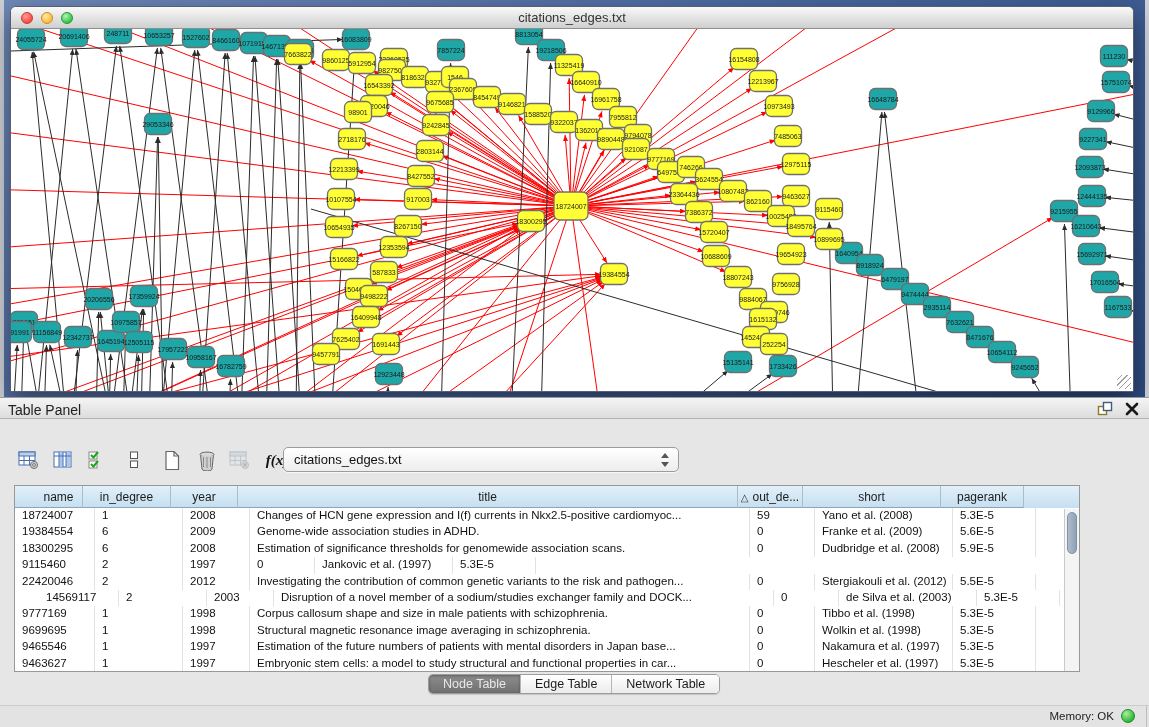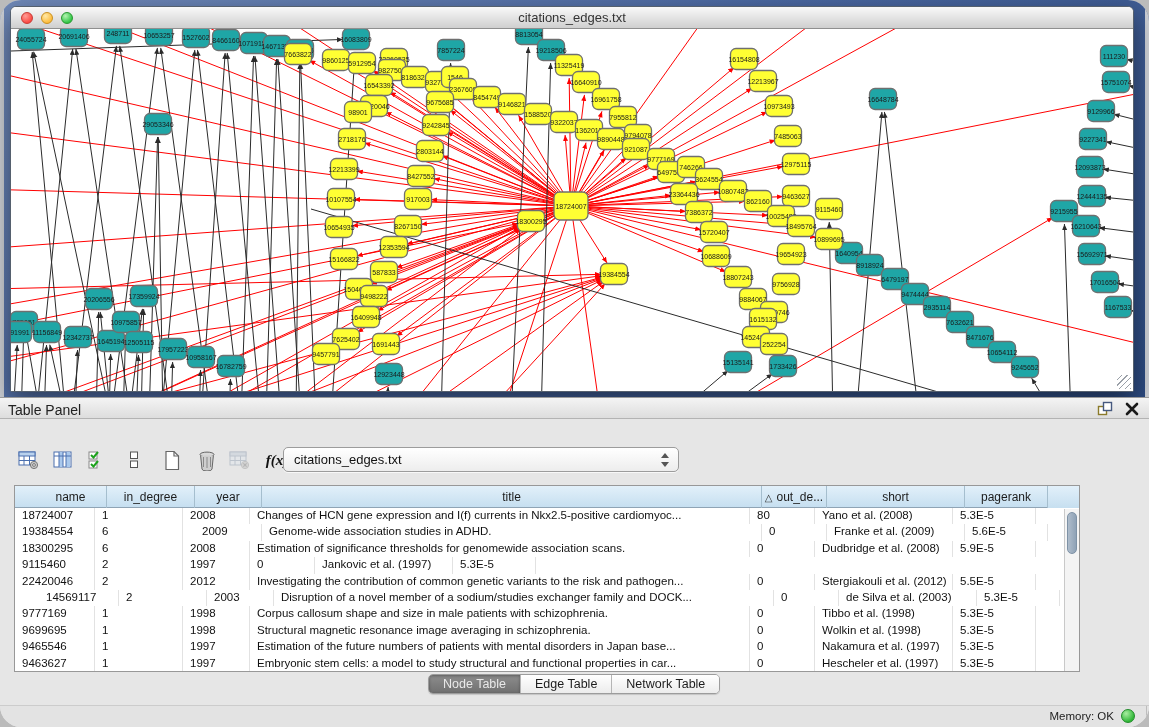--- a/index.html
+++ b/index.html
@@ -1,18 +1,18 @@
 <!DOCTYPE html>
 <html><head>
 <meta charset="utf-8">
 <style>
   * { margin:0; padding:0; box-sizing:border-box; }
   body { background:#bbb; }
   .screen{ position:relative; width:1149px; height:727px; background:#e4e4e4;
-           font-family:"Liberation Sans",sans-serif; overflow:hidden;border-radius:21px; }
+           font-family:"Liberation Sans",sans-serif; overflow:hidden; }
 
   
   .desktop{ position:absolute; left:0; top:0; width:1149px; height:397px;
             background:linear-gradient(145deg,#7089b8 0%, #4a67a0 45%, #2c4a80 100%); }
   .desktop .edge-l{ position:absolute; left:0; top:0; width:4px; height:100%; background:#cdd0d6; }
   .desktop .edge-r{ position:absolute; right:0; top:0; width:4px; height:100%; background:#cdd0d6; }
 
   
   .net-window{ position:absolute; left:10px; top:6px; width:1124px; height:386px;
                border:1px solid #55606e; border-radius:6px 6px 2px 2px;
@@ -858,21 +858,21 @@
     <div class="dropdown">
       <span class="dd-value">citations_edges.txt</span>
       <span class="dd-stepper">
           <i class="up"></i>
           <i class="dn"></i>
         </span>
     </div>
 
     <div class="tablebox">
       <div class="thead" id="thead">
-          <div class="th" style="width: 92px; padding-left: 20px;">
+          <div class="th" style="width: 68px; padding-left: 20px;">
             <span>name</span>
           </div>
           <div class="th" style="width: 88px;">
             <span>in_degree</span>
           </div>
           <div class="th" style="width: 67px;">
             <span>year</span>
           </div>
           <div class="th" style="width: 500px;">
             <span>title</span>
@@ -888,28 +888,28 @@
             <span>pagerank</span>
           </div>
           <div class="th filler" style="flex: 1 1 0%;"></div>
         </div>
       <div class="tbody" id="tbody">
           <div class="tr">
             <div class="td" style="width: 80px;">18724007</div>
             <div class="td" style="width: 88px;">1</div>
             <div class="td" style="width: 67px;">2008</div>
             <div class="td" style="width: 500px;">Changes of HCN gene expression and I(f) currents in Nkx2.5-positive cardiomyoc...</div>
-            <div class="td" style="width: 65px;">80</div>
+            <div class="td" style="width: 65px;">59</div>
             <div class="td" style="width: 138px;">Yano et al. (2008)</div>
             <div class="td" style="width: 83px;">5.3E-5</div>
           </div>
           <div class="tr">
             <div class="td" style="width: 80px;">19384554</div>
             <div class="td" style="width: 88px;">6</div>
-            <div class="td" style="width: 67px; margin-left: 12px;">2009</div>
+            <div class="td" style="width: 67px;">2009</div>
             <div class="td" style="width: 500px;">Genome-wide association studies in ADHD.</div>
             <div class="td" style="width: 65px;">0</div>
             <div class="td" style="width: 138px;">Franke et al. (2009)</div>
             <div class="td" style="width: 83px;">5.6E-5</div>
           </div>
           <div class="tr">
             <div class="td" style="width: 80px;">18300295</div>
             <div class="td" style="width: 88px;">6</div>
             <div class="td" style="width: 67px;">2008</div>
             <div class="td" style="width: 500px;">Estimation of significance thresholds for genomewide association scans.</div>

